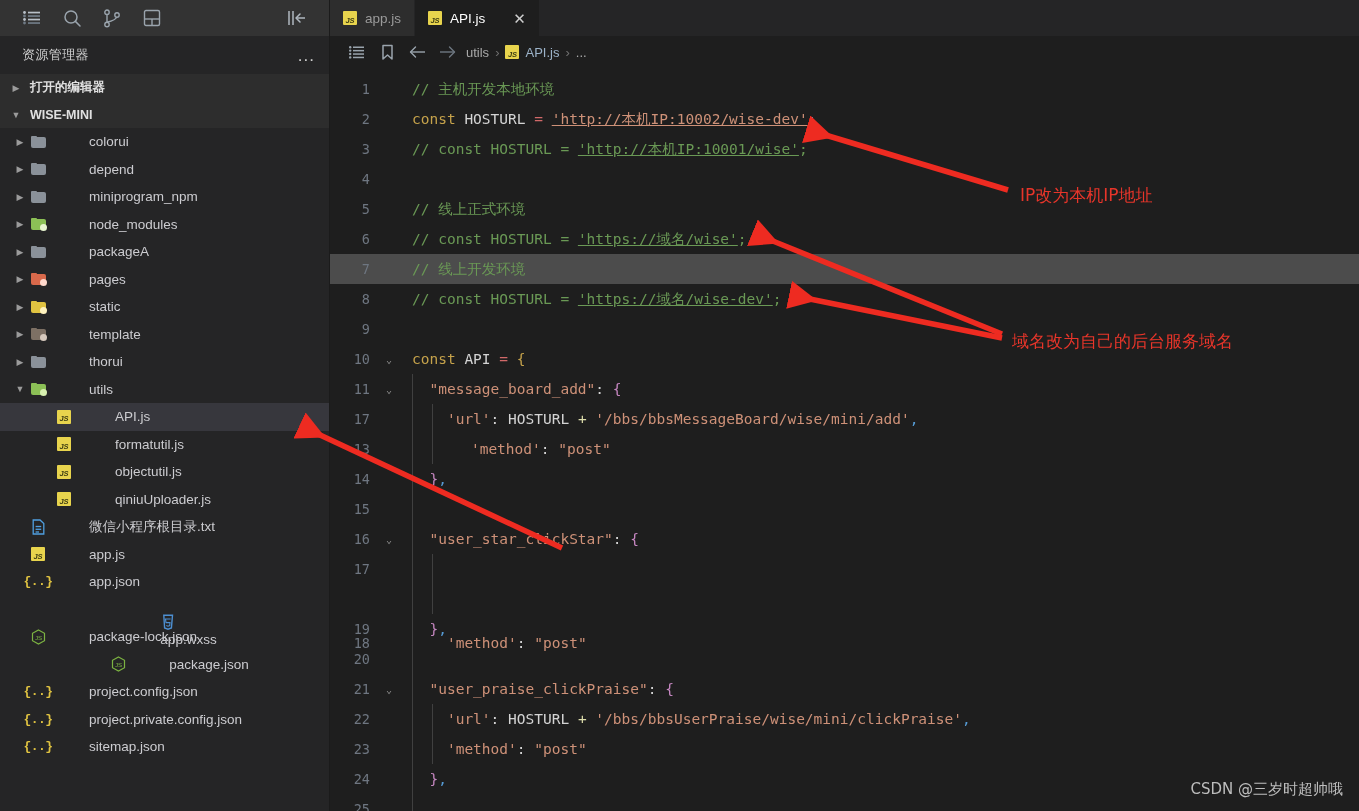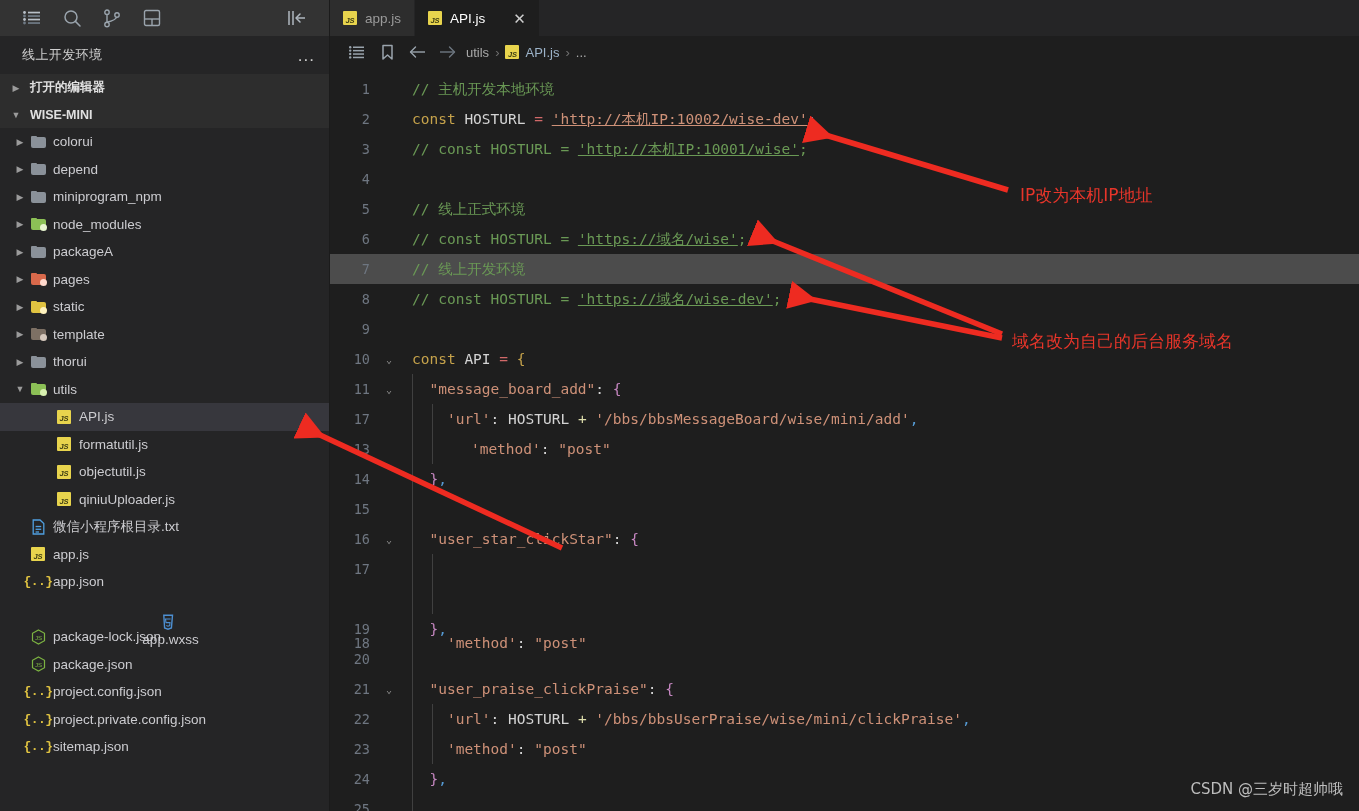--- a/index.html
+++ b/index.html
@@ -52,21 +52,21 @@
   }
   .row.selected { background:#37373d; }
   .row.selected::before {
     content:""; position:absolute; left:0; top:0; bottom:0; width:0px;
   }
   .twisty {
     width:16px; display:inline-flex; align-items:center; justify-content:center;
     flex:0 0 16px; color:#9b9b9b; font-size:9px;
   }
   .ico { width:20px; flex:0 0 20px; display:flex; align-items:center; justify-content:center; margin-right:5px; }
-  .label { font-size:13.5px; }
+  .label { font-size:13.5px;margin-left:36px; }
 
   
   .folder { width:15px; height:12px; position:relative; }
   .folder::before {
     content:""; position:absolute; left:0; top:1px; width:15px; height:11px;
     background:var(--fc,#8a9199); border-radius:1.5px 2px 2px 2px;
   }
   .folder::after {
     content:""; position:absolute; left:0; top:0px; width:6.5px; height:3px;
     background:var(--fc,#8a9199); border-radius:1px 1px 0 0;
@@ -201,21 +201,21 @@
         <svg width="20" height="16" viewBox="0 0 20 16" fill="none" stroke="#b0b8c0" stroke-width="1.5">
           <path d="M2 1 V15"></path>
             <path d="M6 1 V15"></path>
           <path d="M18 8 H9.5"></path>
             <path d="M13 4 L9 8 L13 12" stroke-linecap="round" stroke-linejoin="round"></path>
         </svg>
       </div>
     </div>
 
     <div class="sb-header">
-      <span class="sb-title">线上开发环境</span>
+      <span class="sb-title">资源管理器</span>
       <span class="sb-dots">...</span>
     </div>
 
     <div class="sb-section open-editors">
       <span class="twisty">▶</span>
       <span>打开的编辑器</span>
     </div>
     <div class="sb-section project">
       <span class="twisty">▼</span>
       <span>WISE-MINI</span>
@@ -369,21 +369,21 @@
         <div class="row" style="padding-left: 12px;">
           <span class="twisty"></span>
           <span class="ico">
             <svg width="15" height="16" viewBox="0 0 15 16" fill="none" stroke="#7cb342" stroke-width="1.2">
               <path d="M7.5 1 L13.5 4.3 V11.7 L7.5 15 L1.5 11.7 V4.3 Z"></path>
               <text x="7.5" y="10.6" font-size="6.2" fill="#7cb342" stroke="none" text-anchor="middle" font-family="Liberation Sans">JS</text>
             </svg>
           </span>
           <span class="label">package-lock.json</span>
         </div>
-        <div class="row" style="padding-left: 12px;">
+        <div class="row" style="padding-left: 12px; justify-content: center;">
           <span class="twisty"></span>
           <span class="ico">
             <svg width="15" height="16" viewBox="0 0 15 16" fill="none" stroke="#7cb342" stroke-width="1.2">
               <path d="M7.5 1 L13.5 4.3 V11.7 L7.5 15 L1.5 11.7 V4.3 Z"></path>
               <text x="7.5" y="10.6" font-size="6.2" fill="#7cb342" stroke="none" text-anchor="middle" font-family="Liberation Sans">JS</text>
             </svg>
           </span>
           <span class="label">package.json</span>
         </div>
         <div class="row" style="padding-left: 12px;">

